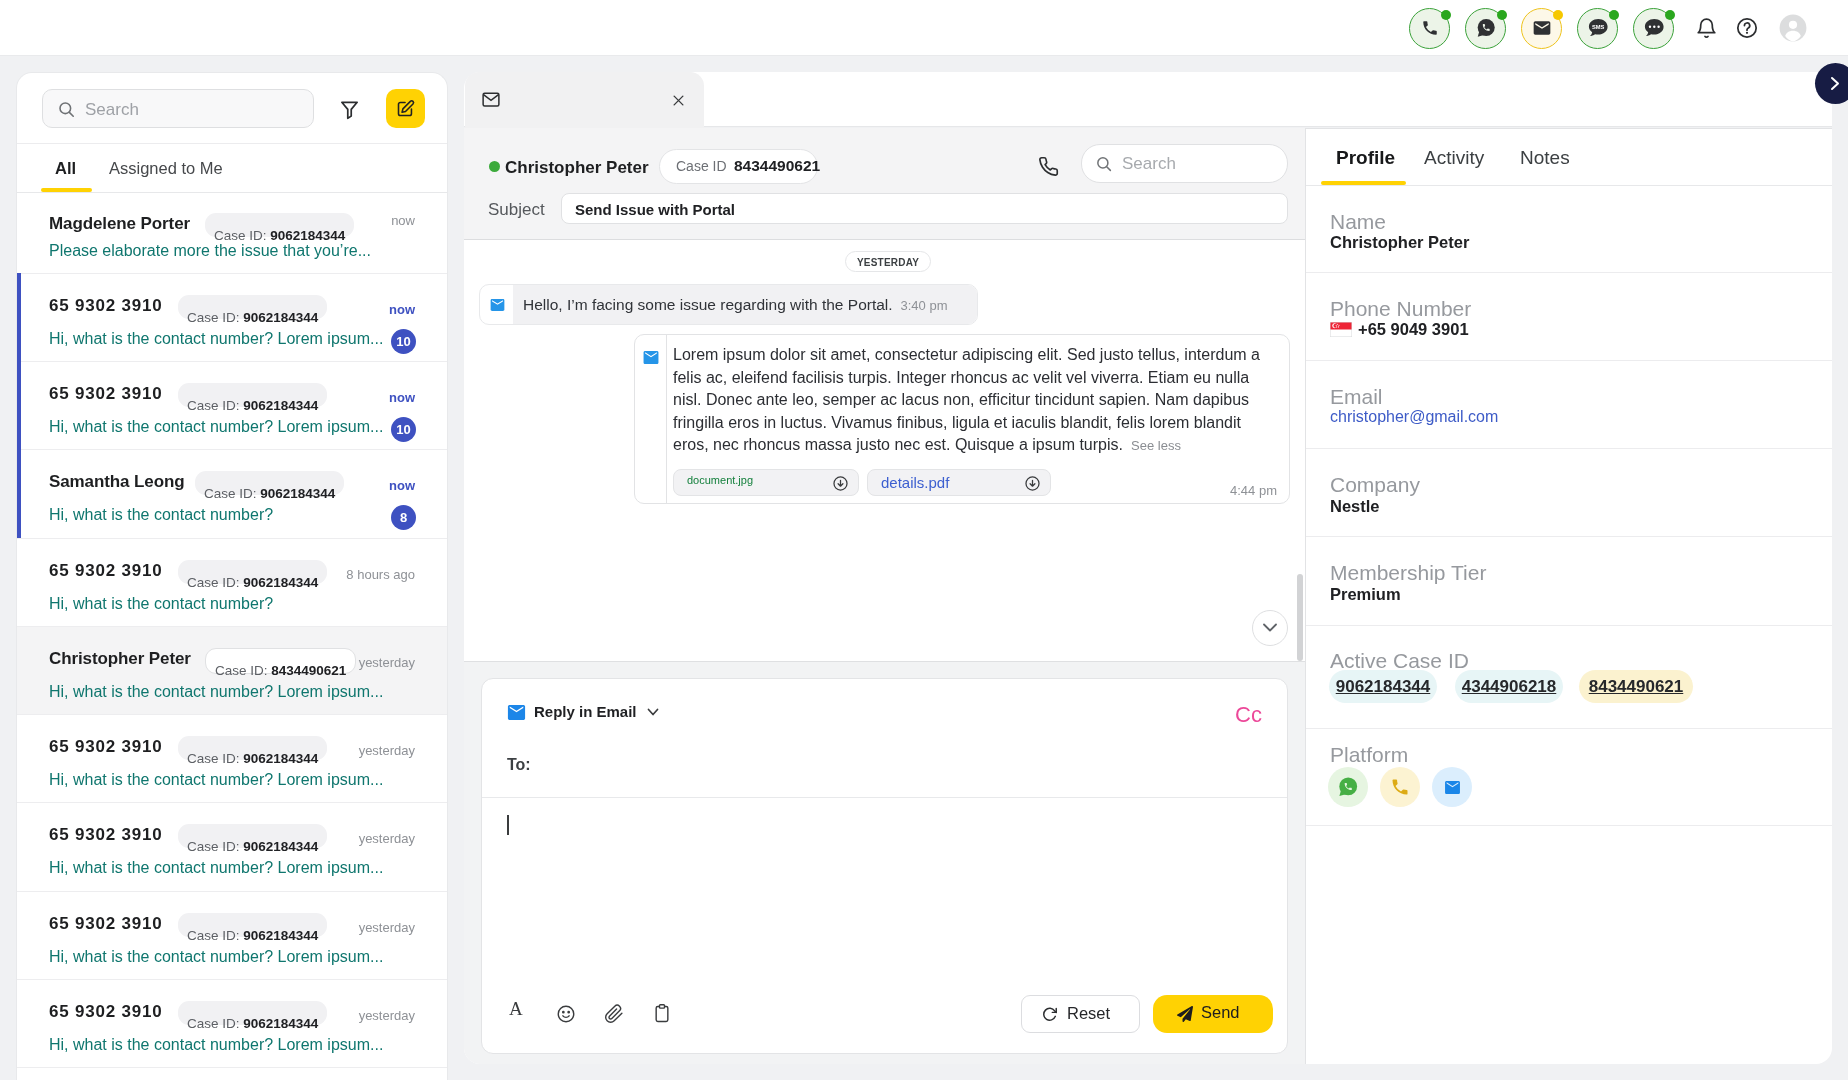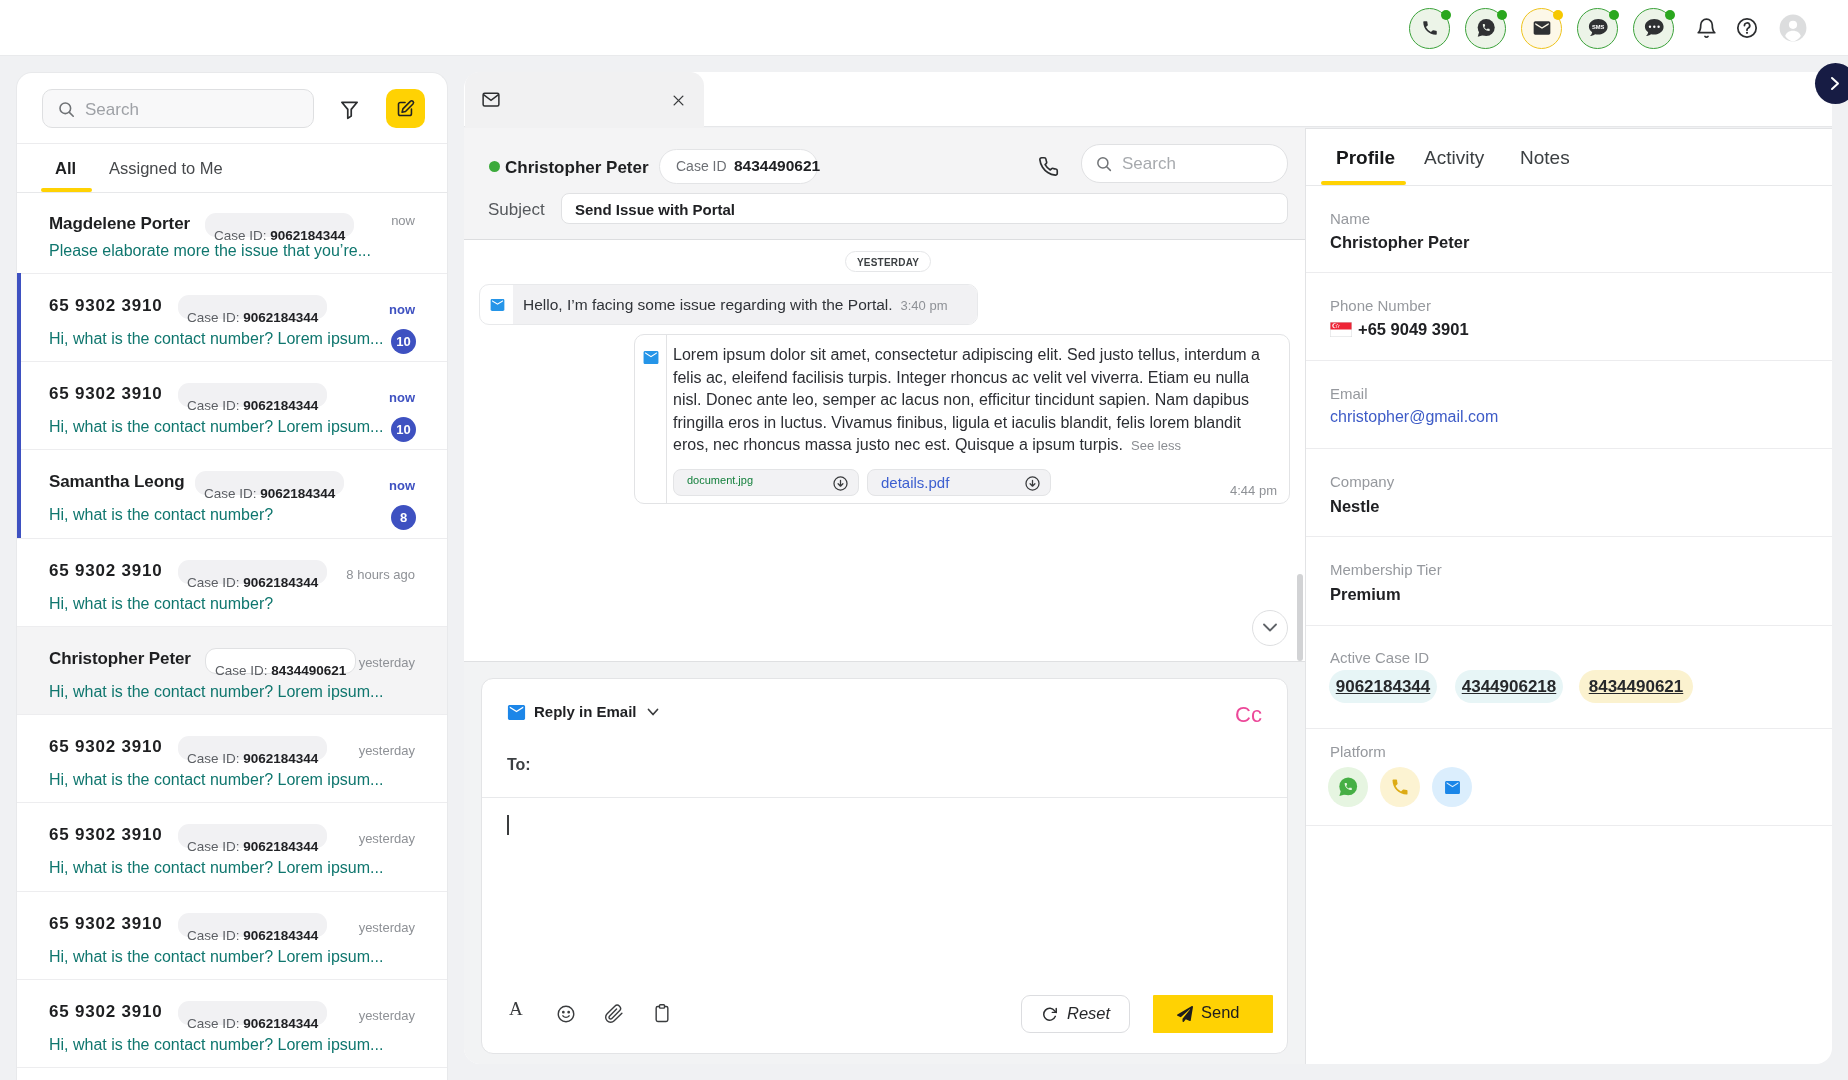--- a/index.html
+++ b/index.html
@@ -33,21 +33,21 @@
   .lrow .strip { position:absolute; left:0; top:-1px; bottom:0; width:4px; background:#3e51c1; }
 
   
   #tabstrip { left:464px; top:72px; width:1368px; height:55px; background:#fff; border-radius:16px 16px 0 0; border-bottom:1px solid #e6e7e9; }
   #casetab { left:465px; top:72px; width:239px; height:56px; background:#f1f1f2; border-radius:14px 14px 0 0; }
   #midpanel { left:464px; top:128px; width:841px; height:936px; background:#fff; border-radius:0 0 0 16px; }
   #midheader { left:464px; top:128px; width:841px; height:112px; background:#f4f4f5; border-bottom:1px solid #dcdddf; }
   #composer { left:464px; top:661px; width:841px; height:403px; background:#f2f3f4; border-top:1px solid #dfe0e2; border-radius:0 0 0 16px; }
   #rightpanel { left:1305px; top:128px; width:527px; height:936px; background:#fff; border-left:1px solid #e2e3e5; border-top:1px solid #e2e3e5; border-radius:0 0 16px 0; }
   .divider { position:absolute; height:1px; background:#ececee; }
-  .rlabel { position:absolute; left:1330px; font-size:15px; color:#96999e; }
+  .rlabel { position:absolute; left:1330px; font-size:21px; color:#96999e; }
   .rvalue { position:absolute; left:1330px; font-size:16.5px; font-weight:bold; color:#202124; }
 </style>
 </head>
 <body>
 
 <div id="topbar" class="abs">
 
   <div class="chan" style="left:1409px;">
     <div class="ring g-ring"></div>
       <div class="dot g-dot"></div>
@@ -310,28 +310,28 @@
         <path d="M8.3 14.2a4.7 4.7 0 0 0 7.4 0"></path>
       </svg>
     <svg class="abs" style="left:122px;top:325px;" width="20" height="20" viewBox="0 0 24 24" fill="none" stroke="#3a3c3e" stroke-width="1.7" stroke-linecap="round" stroke-linejoin="round">
         <path d="M21.44 11.05l-9.19 9.19a6 6 0 0 1-8.49-8.49l9.19-9.19a4 4 0 0 1 5.66 5.66l-9.2 9.19a2 2 0 0 1-2.83-2.83l8.49-8.48"></path>
       </svg>
     <svg class="abs" style="left:170px;top:324px;" width="20" height="21" viewBox="0 0 24 24" fill="none" stroke="#3a3c3e" stroke-width="1.7" stroke-linejoin="round">
         <rect x="5" y="3.5" width="14" height="18" rx="2"></rect>
         <rect x="9" y="1.5" width="6" height="4" rx="1" fill="#fff"></rect>
       </svg>
 
-    <div class="abs" style="left:539px;top:316px;width:109px;height:38px;border:1px solid #dcdde0;border-radius:9px;background:#fff;font-style:italic;">
+    <div class="abs" style="left:539px;top:316px;width:119px;height:38px;border:1px solid #dcdde0;border-radius:9px;background:#fff;">
       <svg class="abs" style="left:19px;top:10px;" width="17" height="17" viewBox="0 0 24 24" fill="none" stroke="#2c2e30" stroke-width="2.1" stroke-linecap="round" stroke-linejoin="round">
           <polyline points="21.5 3.5 21.5 9 16 9"></polyline>
           <path d="M20.2 14.6A8.4 8.4 0 1 1 19.3 7l2.2 2"></path>
         </svg>
       <div class="abs" style="left:45px;top:8px;font-size:16.5px;color:#26272a;">Reset</div>
     </div>
-    <div class="abs" style="left:671px;top:316px;width:120px;height:38px;border-radius:1px;background:#ffd203;">
+    <div class="abs" style="left:671px;top:316px;width:120px;height:38px;border-radius:14px;background:#ffd203;">
       <svg class="abs" style="left:24px;top:11px;" width="16" height="16" viewBox="0 0 512 512" fill="#1d1d1f">
           <path d="M476 3.2 12.5 270.6c-18.1 10.4-15.8 35.6 2.2 43.2L121 358.4l287.3-253.2c5.5-4.9 13.3 2.6 8.6 8.3L176 407v80.5c0 23.6 28.5 32.9 42.5 15.8L282 426l124.6 52.2c14.2 6 30.4-2.9 33-18.2l72-432C515 7.8 493.3-6.8 476 3.2z"></path>
         </svg>
       <div class="abs" style="left:48px;top:8px;font-size:16.5px;color:#1d1d1f;">Send</div>
     </div>
   </div>
 </div>
 
 <div id="rightpanel" class="abs"></div>
 <div class="abs" style="left:1336px;top:147px;font-size:19px;font-weight:bold;color:#17181a;">Profile</div>

